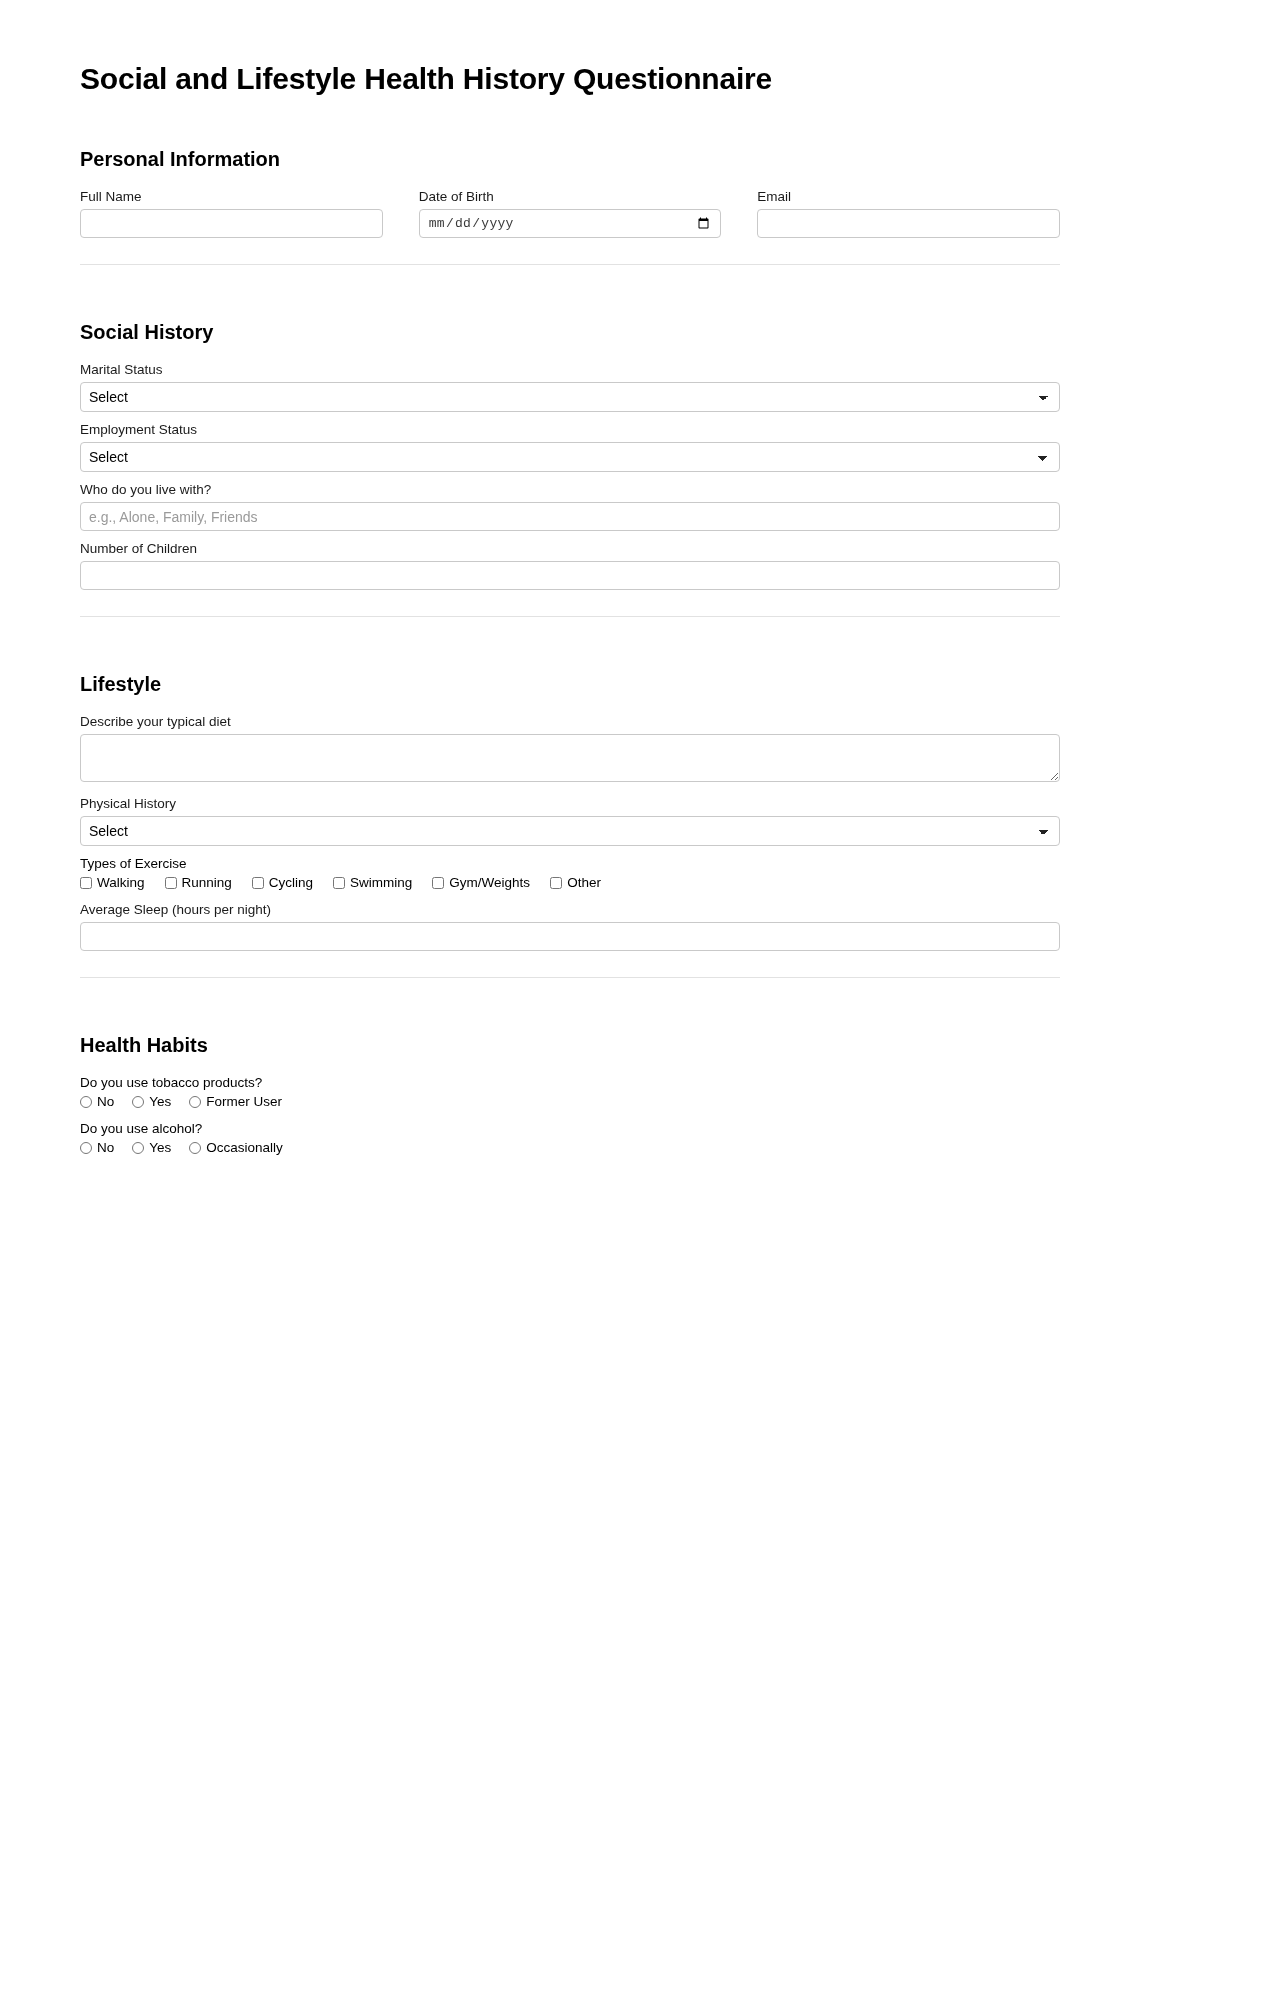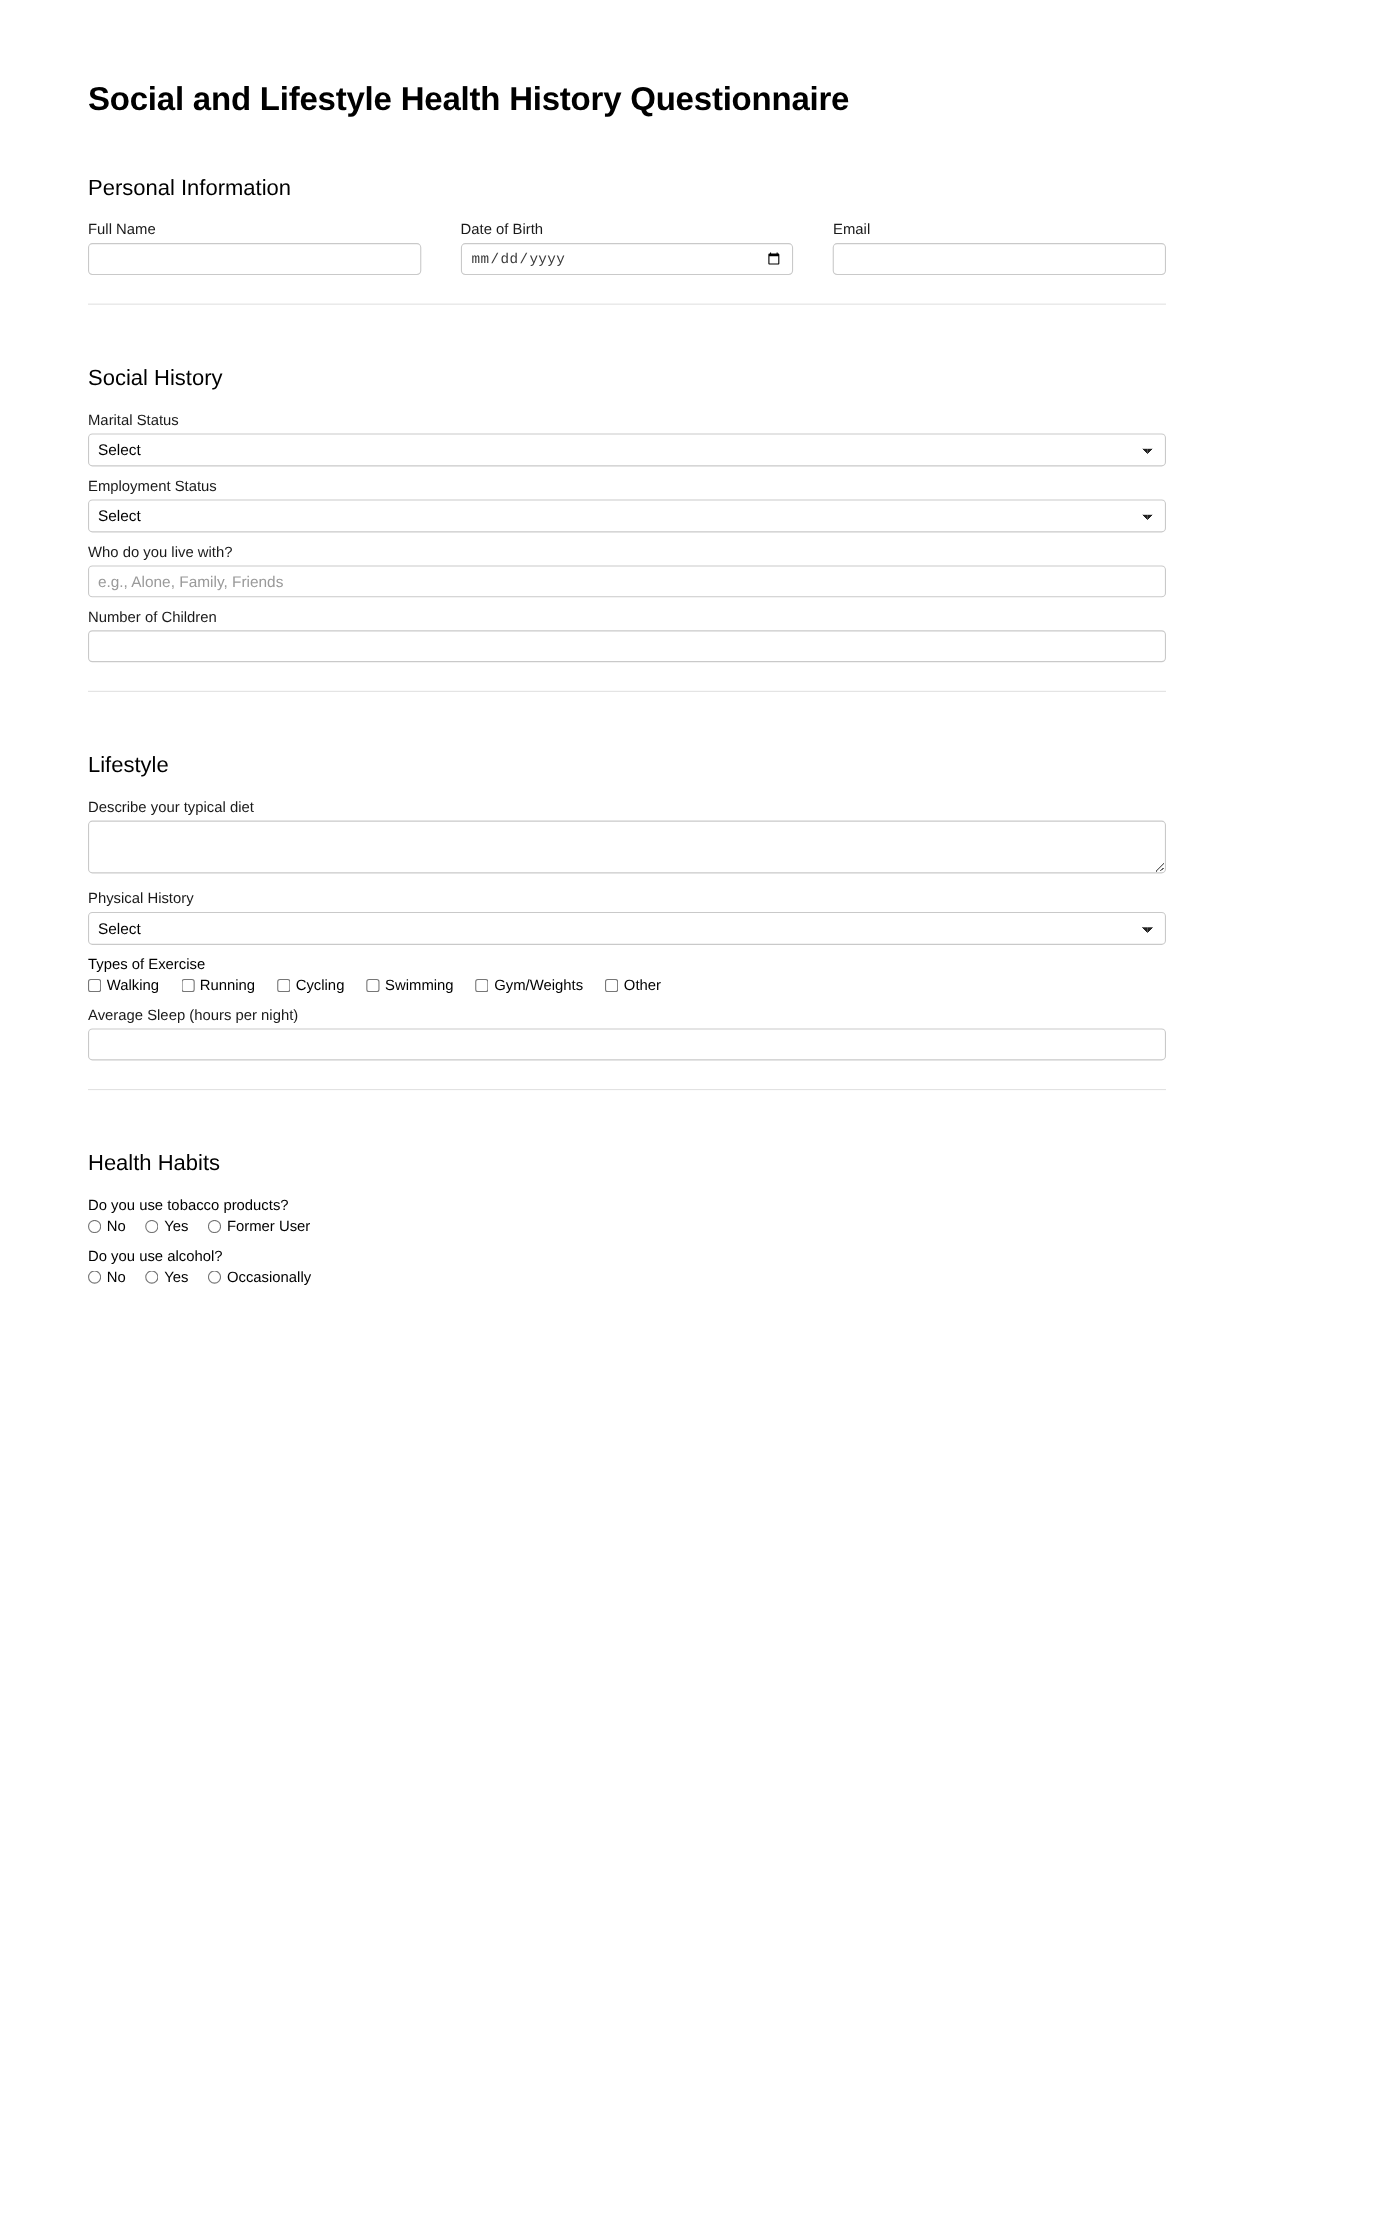--- a/index.html
+++ b/index.html
@@ -8,37 +8,37 @@
     background: #ffffff;
   }
   body {
     font-family: "Liberation Sans", sans-serif;
     color: #000000;
     width: 1263px;
   }
   .page {
     width: 1140px;
     box-sizing: border-box;
-    padding: 52px 80px 40px 80px;
+    padding: 40px 80px 40px 80px;
   }
   h1.form-title {
     font-size: 30px;
     font-weight: bold;
     margin: 22px 0 0 0;
     letter-spacing: -0.2px;
   }
   .section {
     margin-top: 56px;
   }
   .section:first-of-type {
     margin-top: 52px;
   }
   h2.section-title {
     font-size: 20px;
-    font-weight: normal;
+    font-weight: bold;
     margin: 0 0 18px 0;
   }
   .divider {
     border: 0;
     border-top: 1px solid #e2e2e2;
     margin: 26px 0 0 0;
   }
   .row-3 {
     display: flex;
     gap: 36px;

